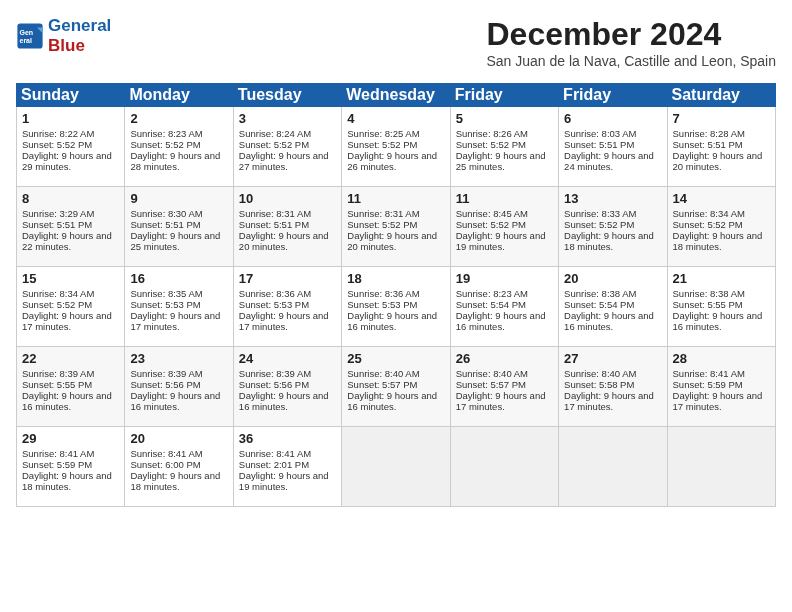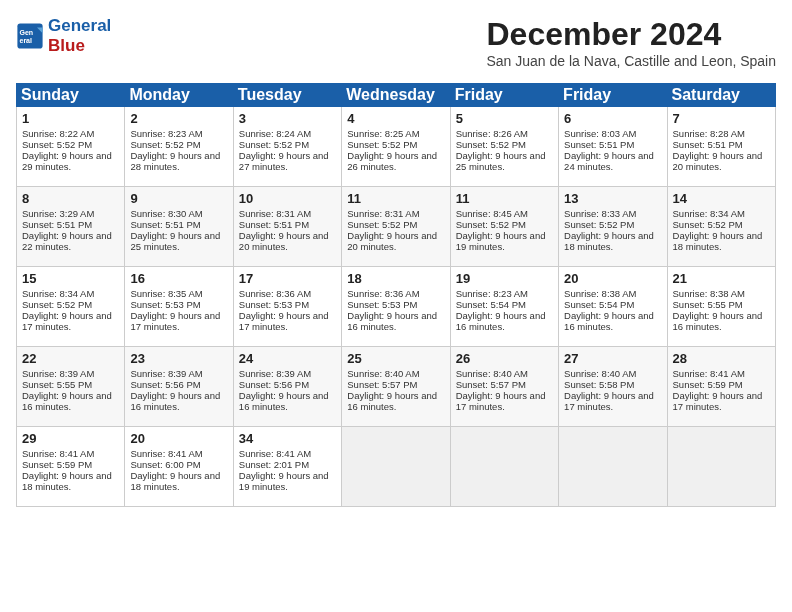--- a/index.html
+++ b/index.html
@@ -304,21 +304,21 @@
         <span>Sunset: 5:59 PM</span><br>
         <span>Daylight: 9 hours and 18 minutes.</span>
       </td>
           <td>
         <span class="day-num">20</span>
         <span>Sunrise: 8:41 AM</span><br>
         <span>Sunset: 6:00 PM</span><br>
         <span>Daylight: 9 hours and 18 minutes.</span>
       </td>
           <td>
-        <span class="day-num">34</span>
+        <span class="day-num">36</span>
         <span>Sunrise: 8:41 AM</span><br>
         <span>Sunset: 2:01 PM</span><br>
         <span>Daylight: 9 hours and 19 minutes.</span>
       </td>
           <td class="empty"></td>
           <td class="empty"></td>
           <td class="empty"></td>
           <td class="empty"></td>
         </tr>
       </tbody>

